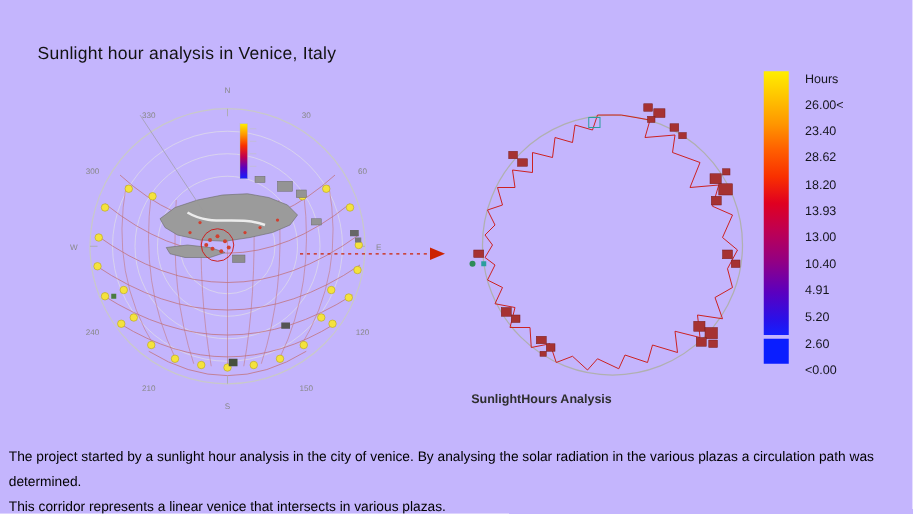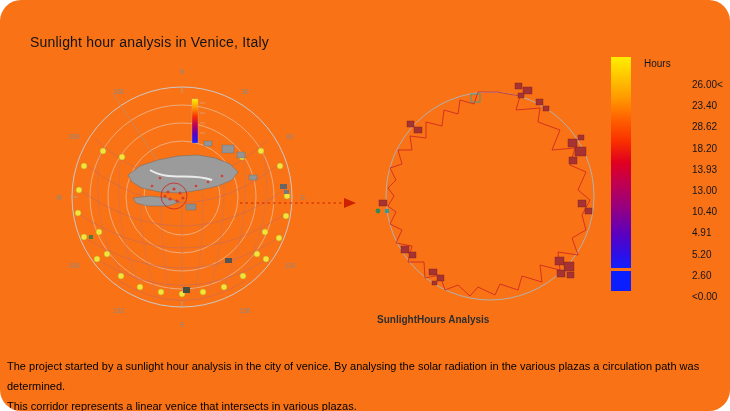--- a/index.html
+++ b/index.html
@@ -1,34 +1,34 @@
 <!DOCTYPE html>
 <html><head>
 <meta charset="utf-8">
 <style>
   html,body{margin:0;padding:0;background:#ffffff;}
-  .stage{position:relative;width:730px;height:411px;background:#f97316;
-         font-family:"Liberation Sans",sans-serif;overflow:hidden;border-radius:21px;}
+  .stage{position:relative;width:730px;height:411px;background:#c4b5fd;
+         font-family:"Liberation Sans",sans-serif;overflow:hidden;}
   .title{position:absolute;left:30px;top:25px;font-size:14px;font-weight:500;
          color:#121212;letter-spacing:.2px;}
   .diagram-layer{position:absolute;left:0;top:0;}
   .caption{position:absolute;left:377px;top:314px;font-size:10px;color:#2e2e2e;font-weight:bold;}
   .desc{position:absolute;left:7px;top:357px;width:718px;font-size:11px;color:#000;
         line-height:1.8;}
   .desc p{margin:0;}
   .legend{position:absolute;left:611px;top:57px;display:flex;gap:13px;}
   .legend-bar{width:20px;height:234px;display:flex;flex-direction:column;}
   .legend-bar-main{flex:1;
     background:linear-gradient(to bottom,
       #ffee00 0%, #ffc300 10%, #ff9600 20%, #ff5e00 30%, #f93000 40%,
       #e00020 50%, #c00050 60%, #930083 72%, #5a00c0 84%, #2a10e8 94%, #1420ff 100%);}
   .legend-bar-low{height:20px;margin-top:3px;background:#0a1eff;}
   .legend-labels{display:flex;flex-direction:column;color:#15151d;}
   .legend-title{font-size:10px;height:21px;line-height:14px;}
-  .legend-value{font-size:10px;height:21.2px;line-height:14px;margin-left:48px;}
+  .legend-value{font-size:10px;height:21.2px;line-height:14px;}
 </style>
 </head>
 <body>
 
 <div class="stage">
 
   <h1 class="title">Sunlight hour analysis in Venice, Italy</h1>
 
   <svg class="diagram-layer" width="730" height="411" viewBox="0 0 730 411">
     <defs>

